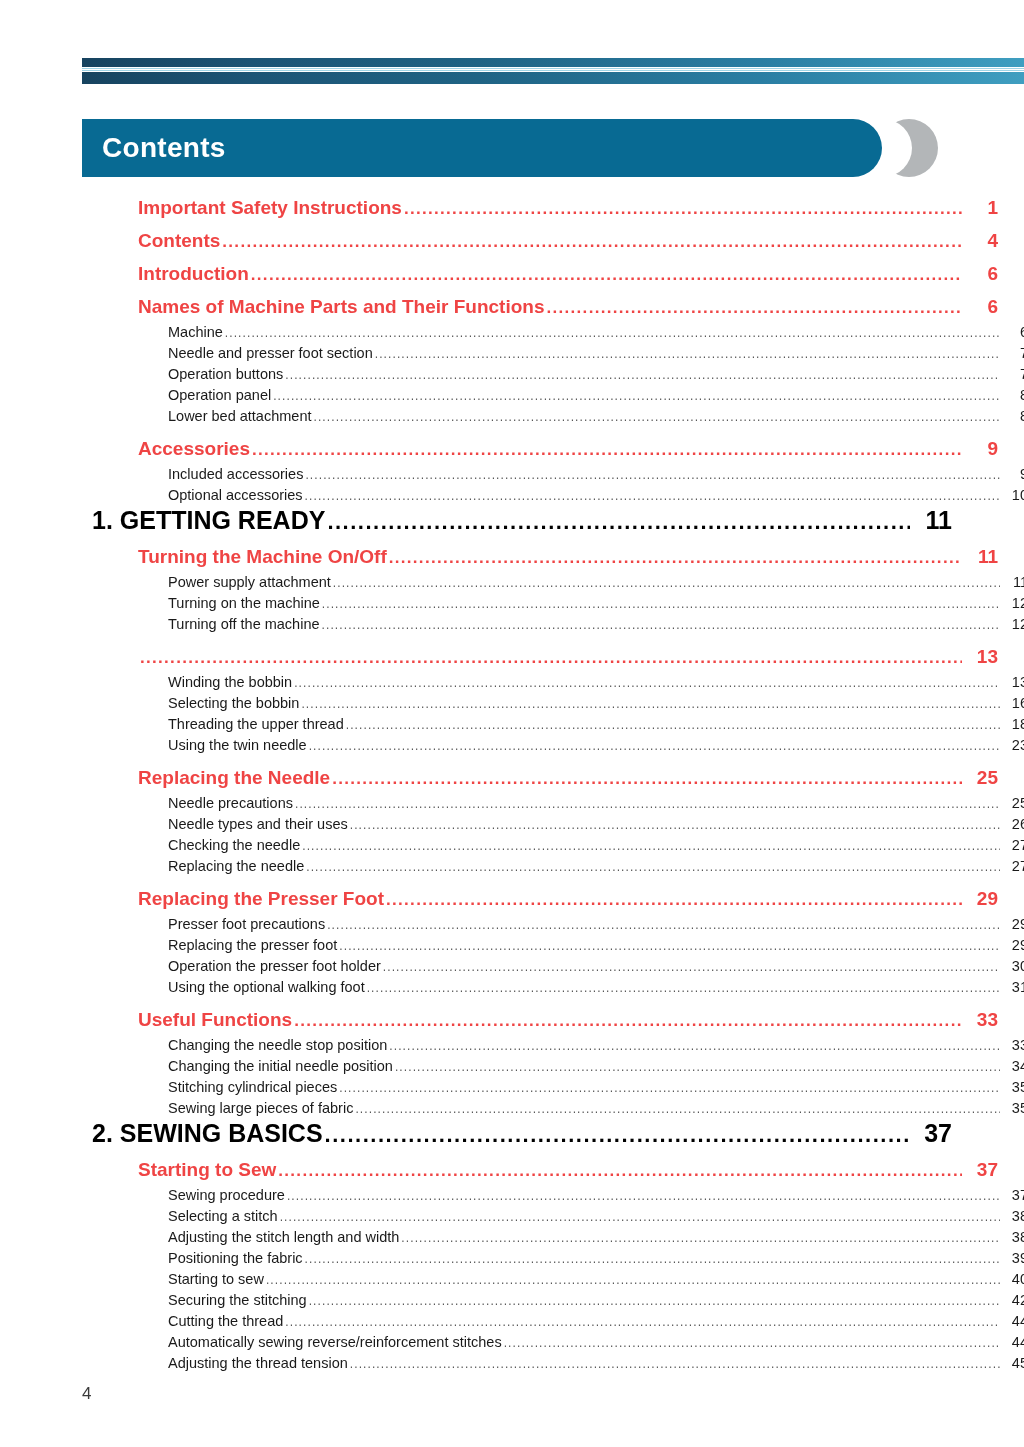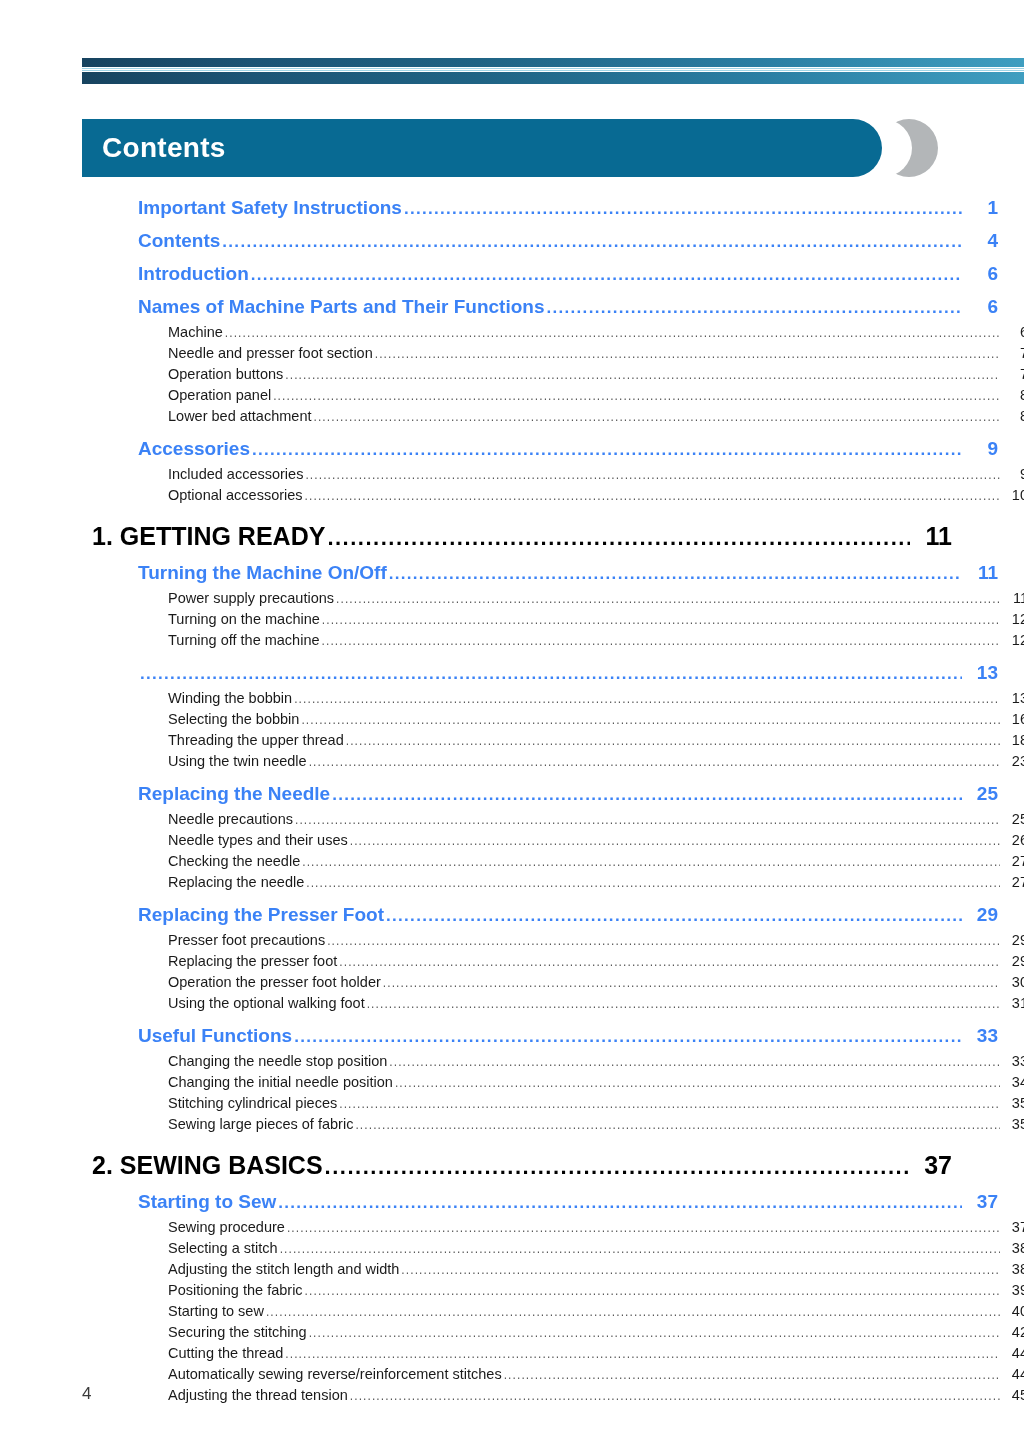--- a/index.html
+++ b/index.html
@@ -128,32 +128,31 @@
     flex: 0 0 auto;
     text-align: right;
   }
 
   
   .lvl-chapter {
     font-size: 25px;
     font-weight: bold;
     color: #000000;
     padding-left: 10px;
-    margin-top: 16px;
     margin-bottom: 7px;
     font-stretch: condensed;
   }
   .lvl-chapter .leader::before { font-size: 22px; letter-spacing: 1.5px; }
   .lvl-chapter .page { min-width: 40px; }
 
   
   .lvl-section {
     font-size: 19px;
     font-weight: bold;
-    color: #3b82f6;
+    color: #ef4444;
     padding-left: 56px;
     margin-top: 11px;
     margin-bottom: 4px;
   }
   .lvl-section .leader::before { font-size: 17px; letter-spacing: 1.3px; }
   .lvl-section .page { min-width: 34px; }
 
   
   .lvl-sub {
     font-size: 14.5px;
@@ -258,21 +257,21 @@
       <span class="label">1. GETTING READY</span>
       <span class="leader"></span>
       <span class="page">11</span>
     </div>
     <div class="row lvl-section">
       <span class="label">Turning the Machine On/Off</span>
       <span class="leader"></span>
       <span class="page">11</span>
     </div>
     <div class="row lvl-sub">
-      <span class="label">Power supply precautions</span>
+      <span class="label">Power supply attachment</span>
       <span class="leader"></span>
       <span class="page">11</span>
     </div>
     <div class="row lvl-sub">
       <span class="label">Turning on the machine</span>
       <span class="leader"></span>
       <span class="page">12</span>
     </div>
     <div class="row lvl-sub">
       <span class="label">Turning off the machine</span>

